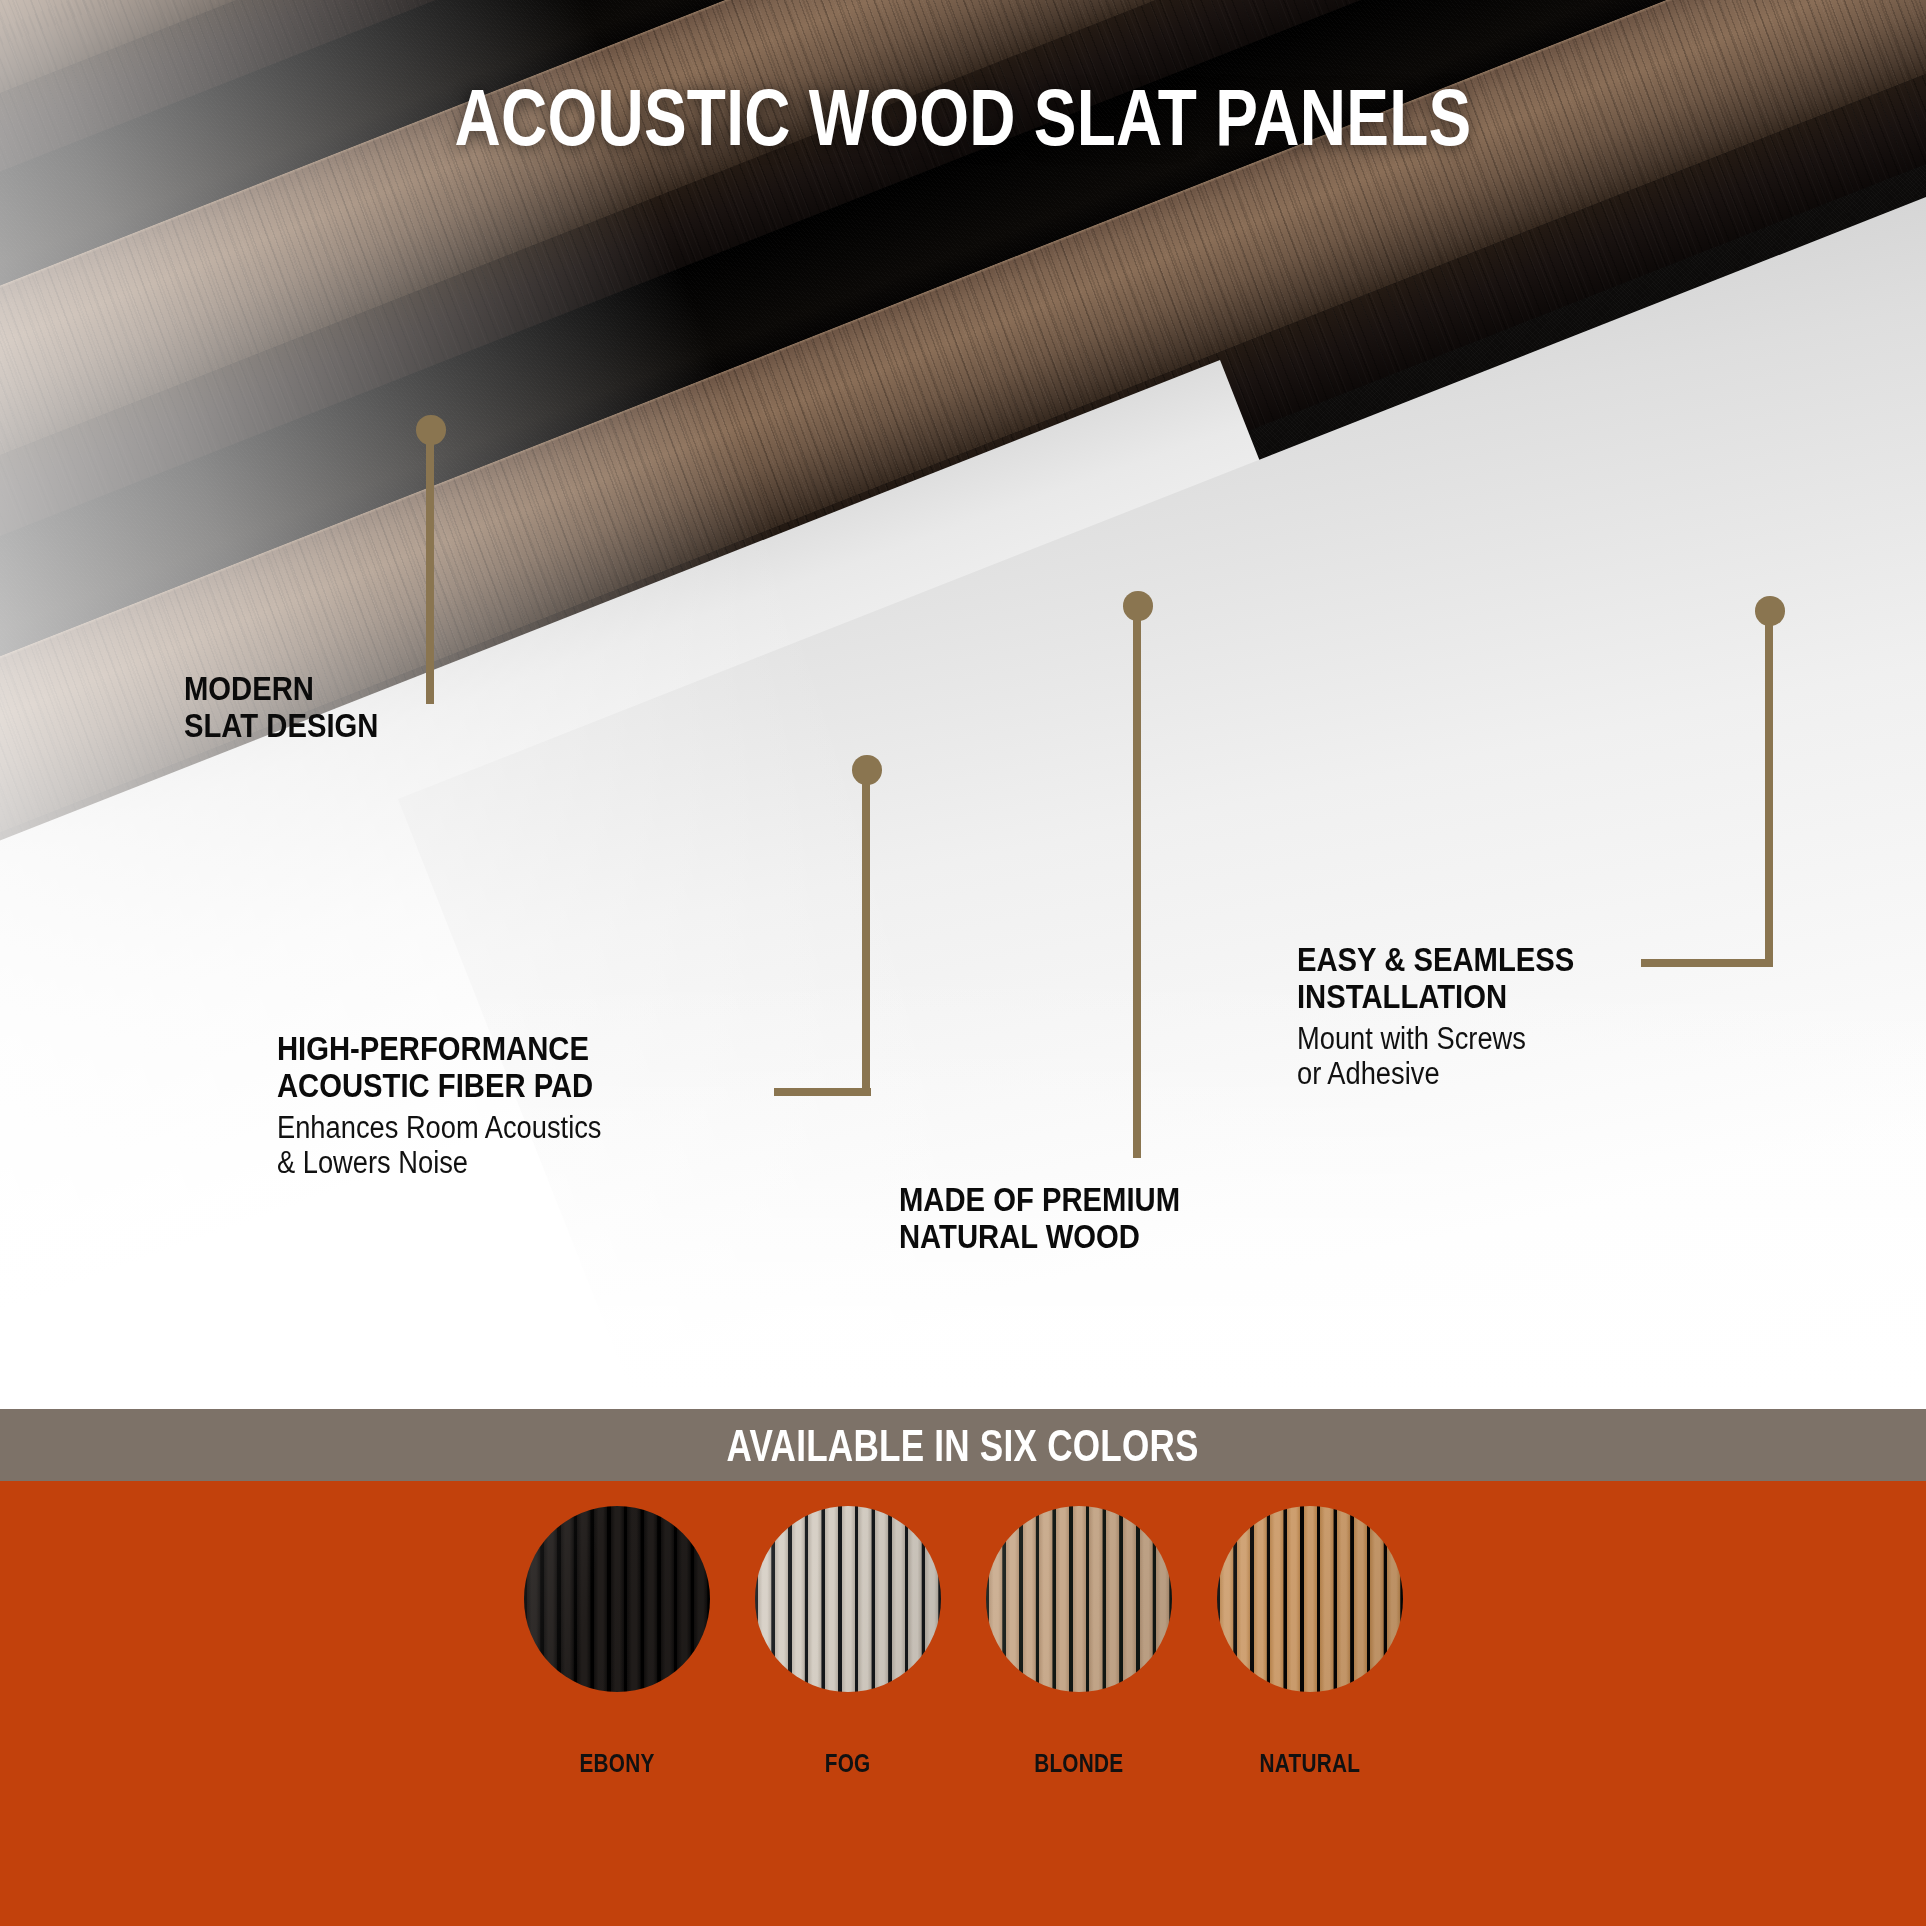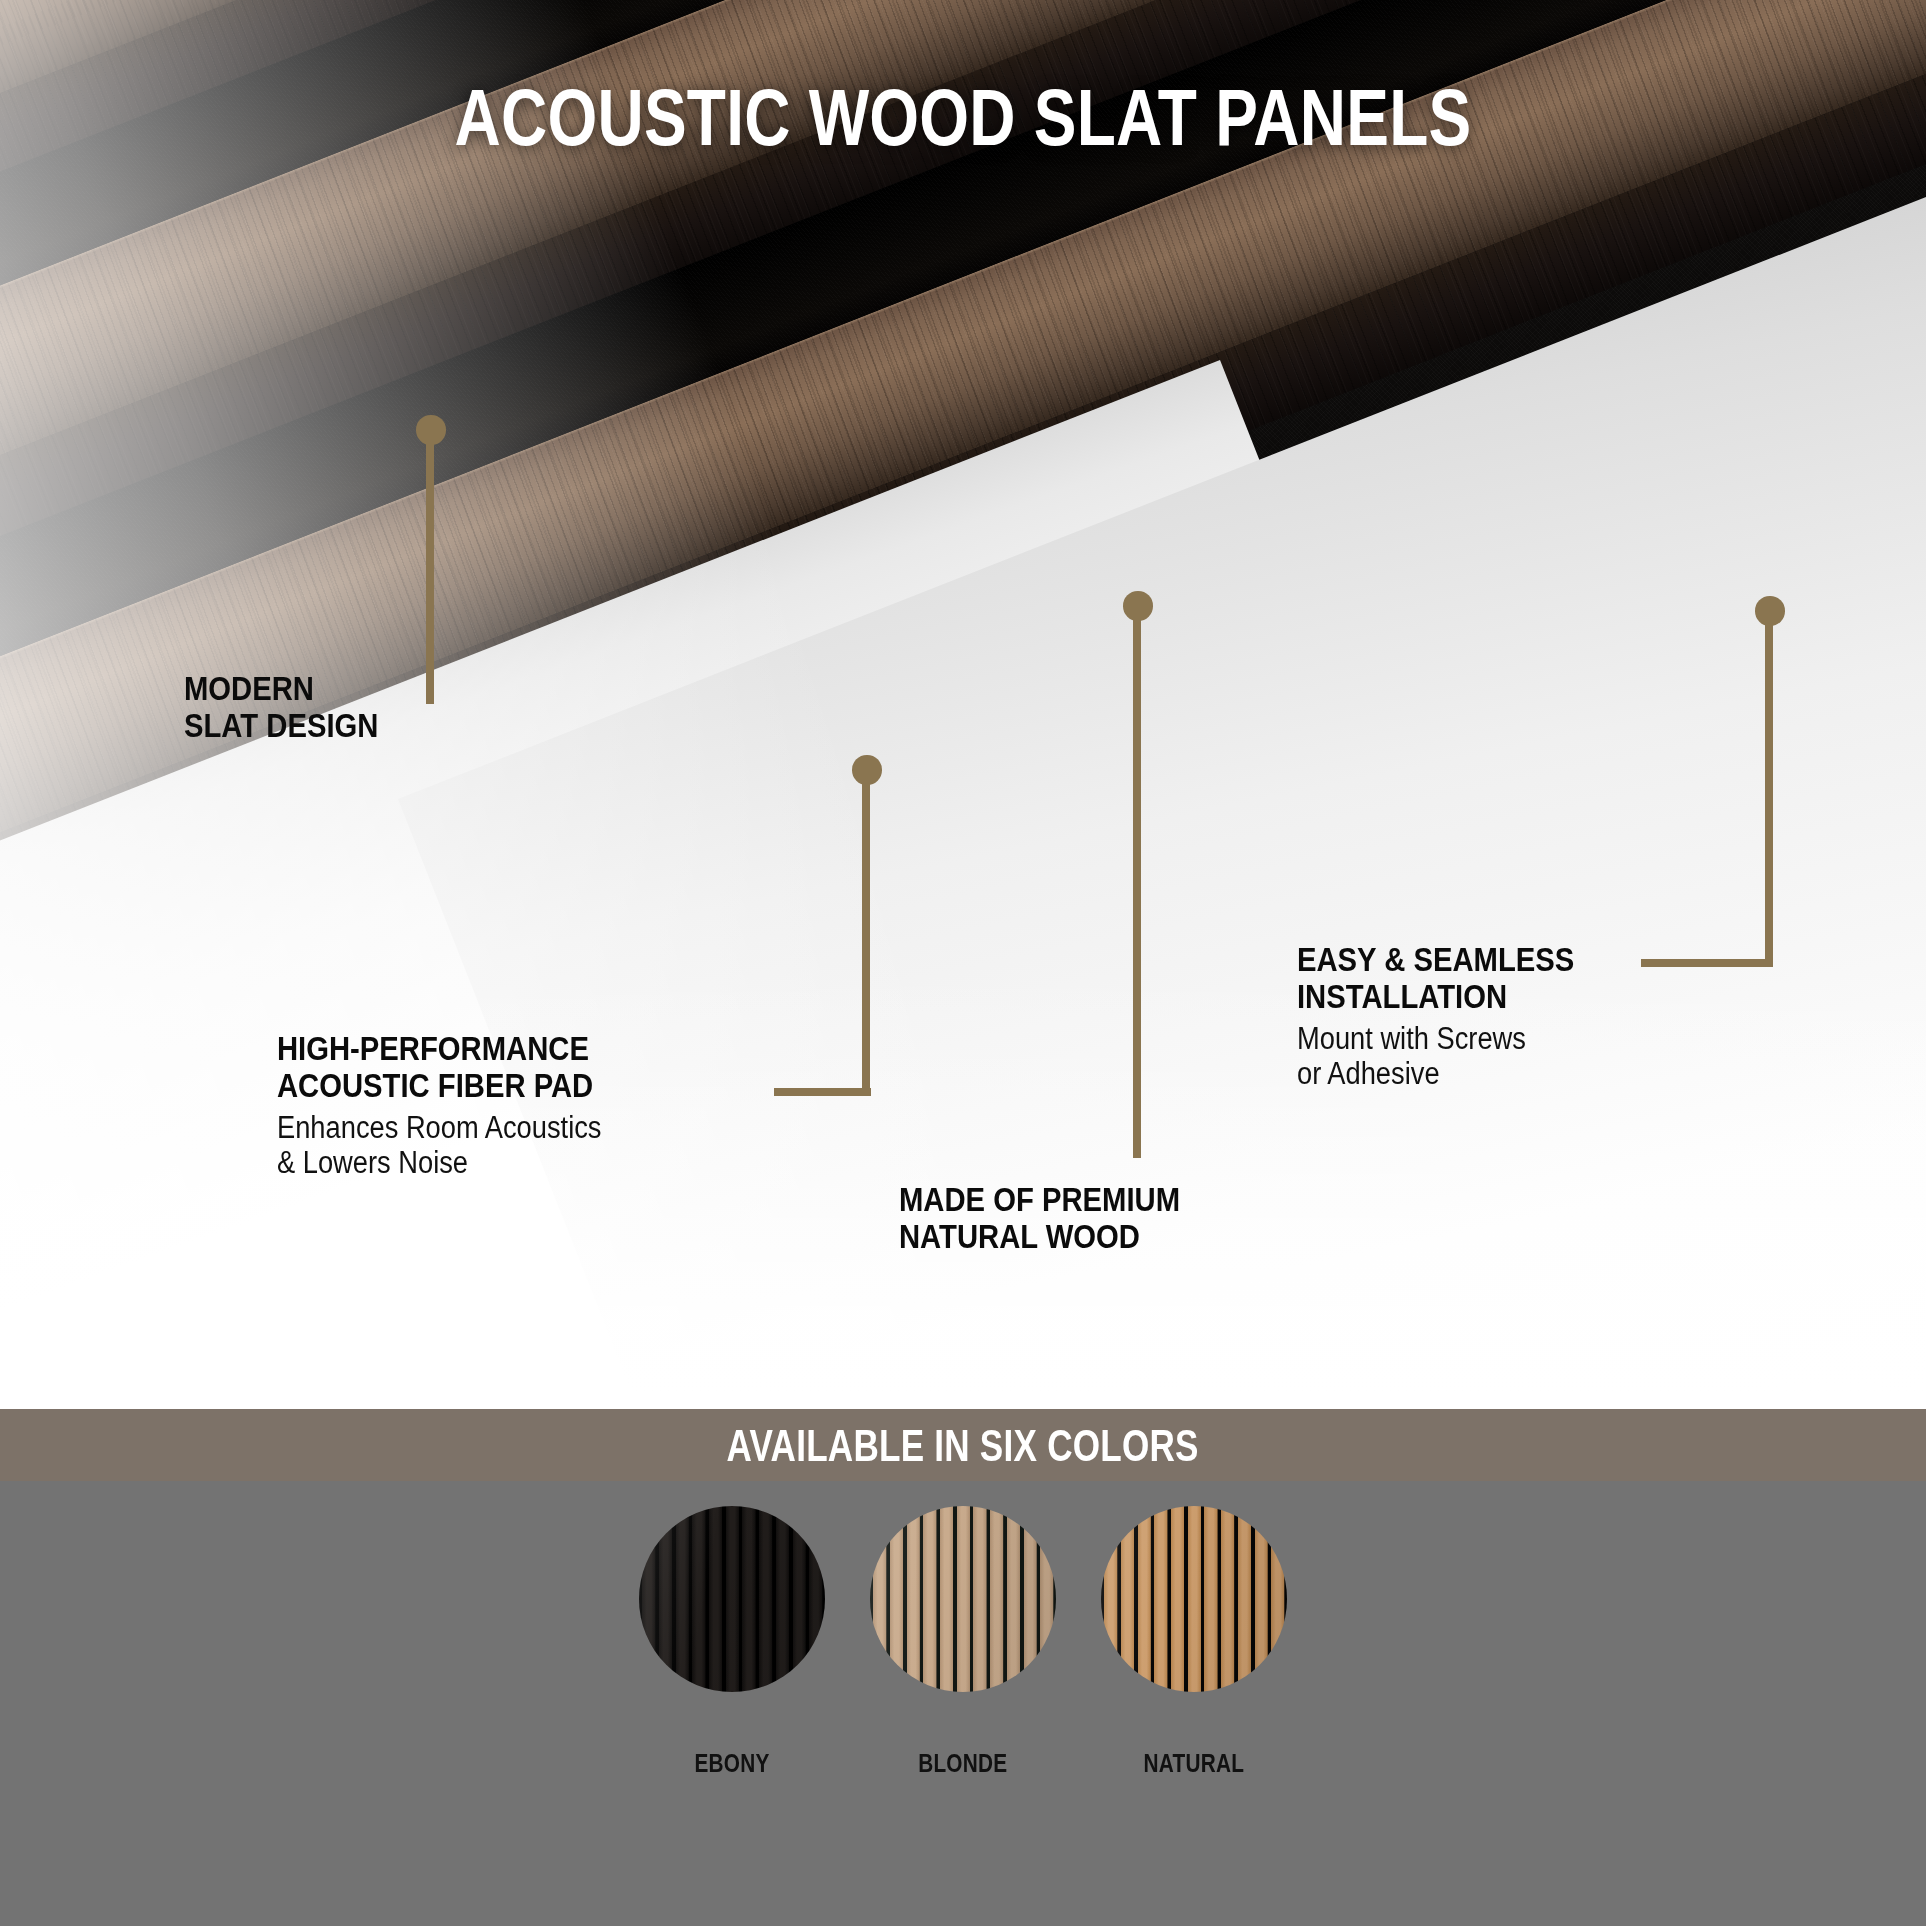--- a/index.html
+++ b/index.html
@@ -1,18 +1,18 @@
 <!DOCTYPE html>
 <html style="font-size:10.3px"><head>
 <meta charset="utf-8">
 <style>
   html,body{margin:0;padding:0;background:#fff;}
   body{width:1926px;height:1926px;font-family:"Liberation Sans",sans-serif;
        -webkit-font-smoothing:antialiased;}
-  #page{position:relative;width:1926px;height:1926px;overflow:hidden;background:#737373;}
+  #page{position:relative;width:1926px;height:1926px;overflow:hidden;background:#c2410c;}
 
   
   #hero{position:absolute;left:0;top:0;width:1926px;height:1409px;overflow:hidden;
         background:#ffffff;}
   #hero-grad{position:absolute;inset:0;
       background:linear-gradient(118deg,#ffffff 0%,#fbfbfb 18%,#f2f2f2 31%,#e6e6e6 41%,#d8d8d8 48%,#cfcfcf 52%,#ffffff 100%);}
 
   
   .panel-wrap{position:absolute;left:-218px;top:-758px;width:2761px;height:1958px;
       transform:rotate(-21.5deg);transform-origin:50% 50%;}
@@ -223,20 +223,27 @@
   <div id="swatches">
       <div class="sw">
         <div class="sw-circle">
           <div class="stripes" style="background-image: repeating-linear-gradient(90deg, rgb(0, 0, 0) 0px, rgb(0, 0, 0) 3.2px, rgb(17, 15, 14) 3.2px, rgb(33, 29, 27) 7.7px, rgb(33, 29, 27) 12.2px, rgb(17, 15, 14) 16px, rgb(0, 0, 0) 16.7px);"></div>
           <div class="sheen"></div>
         </div>
         <div class="sw-label">EBONY</div>
       </div>
       <div class="sw">
         <div class="sw-circle">
+          <div class="stripes" style="background-image: repeating-linear-gradient(90deg, rgb(20, 23, 26) 0px, rgb(20, 23, 26) 3.2px, rgb(185, 177, 166) 3.2px, rgb(214, 207, 197) 7.7px, rgb(214, 207, 197) 12.2px, rgb(185, 177, 166) 16px, rgb(20, 23, 26) 16.7px);"></div>
+          <div class="sheen"></div>
+        </div>
+        <div class="sw-label">FOG</div>
+      </div>
+      <div class="sw">
+        <div class="sw-circle">
           <div class="stripes" style="background-image: repeating-linear-gradient(90deg, rgb(17, 23, 19) 0px, rgb(17, 23, 19) 3.2px, rgb(178, 147, 117) 3.2px, rgb(201, 171, 141) 7.7px, rgb(201, 171, 141) 12.2px, rgb(178, 147, 117) 16px, rgb(17, 23, 19) 16.7px);"></div>
           <div class="sheen"></div>
         </div>
         <div class="sw-label">BLONDE</div>
       </div>
       <div class="sw">
         <div class="sw-circle">
           <div class="stripes" style="background-image: repeating-linear-gradient(90deg, rgb(5, 5, 5) 0px, rgb(5, 5, 5) 3.2px, rgb(184, 133, 79) 3.2px, rgb(205, 158, 110) 7.7px, rgb(205, 158, 110) 12.2px, rgb(184, 133, 79) 16px, rgb(5, 5, 5) 16.7px);"></div>
           <div class="sheen"></div>
         </div>

